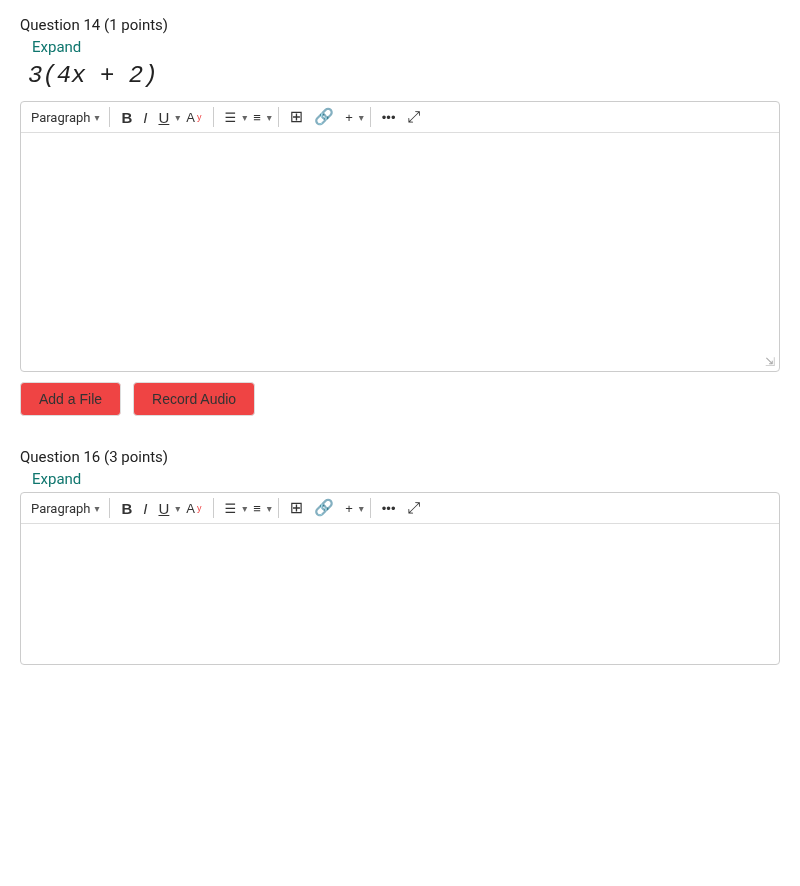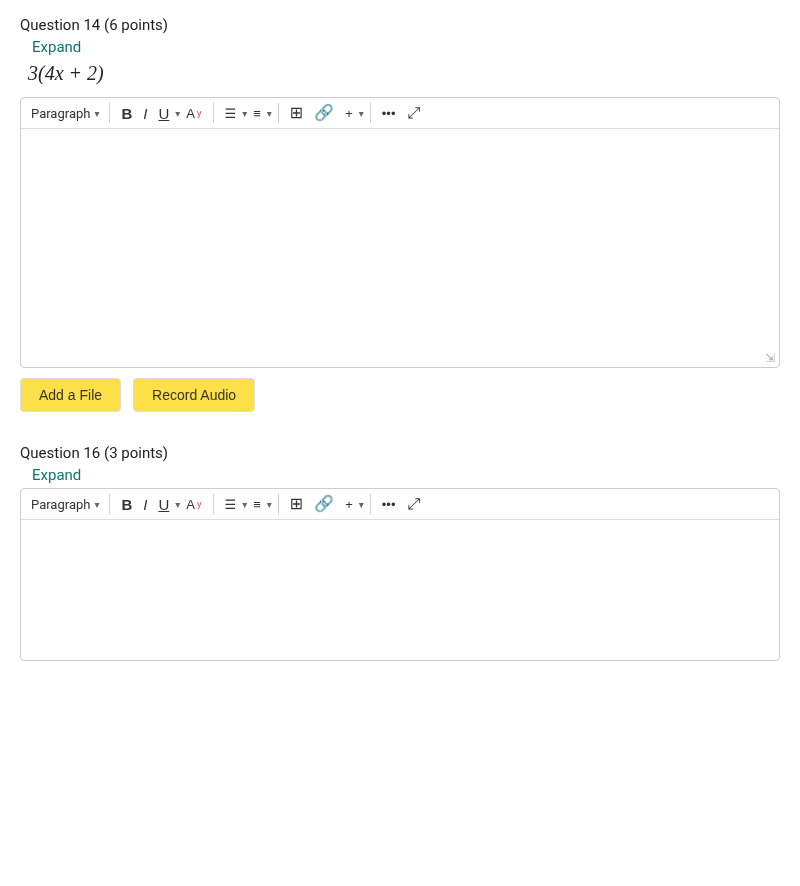--- a/index.html
+++ b/index.html
@@ -21,24 +21,24 @@
     .question-header strong {
       font-weight: 400;
     }
     .expand-label {
       font-size: 15px;
       color: #0f766e;
       margin-bottom: 4px;
       margin-left: 12px;
     }
     .math-expression {
-      font-size: 20px;
+      font-size: 24px;
       font-style: italic;
       margin: 6px 0 12px 8px;
-      font-family: Liberation Serif, serif;
+      font-family: Liberation Mono, monospace;
     }
     .editor-container {
       border: 1px solid #ccc;
       border-radius: 4px;
       background: #fff;
     }
     .editor-toolbar {
       display: flex;
       align-items: center;
       border-bottom: 1px solid #ddd;
@@ -103,37 +103,37 @@
       color: #aaa;
       font-size: 12px;
       transform: rotate(0deg);
     }
     .action-buttons {
       display: flex;
       gap: 12px;
       margin-top: 10px;
     }
     .action-btn {
-      background: #fde047;
+      background: #ef4444;
       border: 1px solid #ddd;
       border-radius: 4px;
       padding: 8px 18px;
       font-size: 14px;
       color: #333;
       cursor: pointer;
     }
     sub { font-size: 60%; vertical-align: sub; }
   </style>
 </head>
 <body>
 
 <div class="question-block">
   <div class="question-header">
     <strong>Question 14</strong>
-    <span>(6 points)</span>
+    <span>(1 points)</span>
   </div>
   <div class="expand-label">Expand</div>
   <div class="math-expression">3(4<i>x</i> + 2)</div>
 
   <div class="editor-container">
     <div class="editor-toolbar">
       <div class="paragraph-dropdown">
         <span>Paragraph</span>
         <span class="chevron">▾</span>
       </div>

